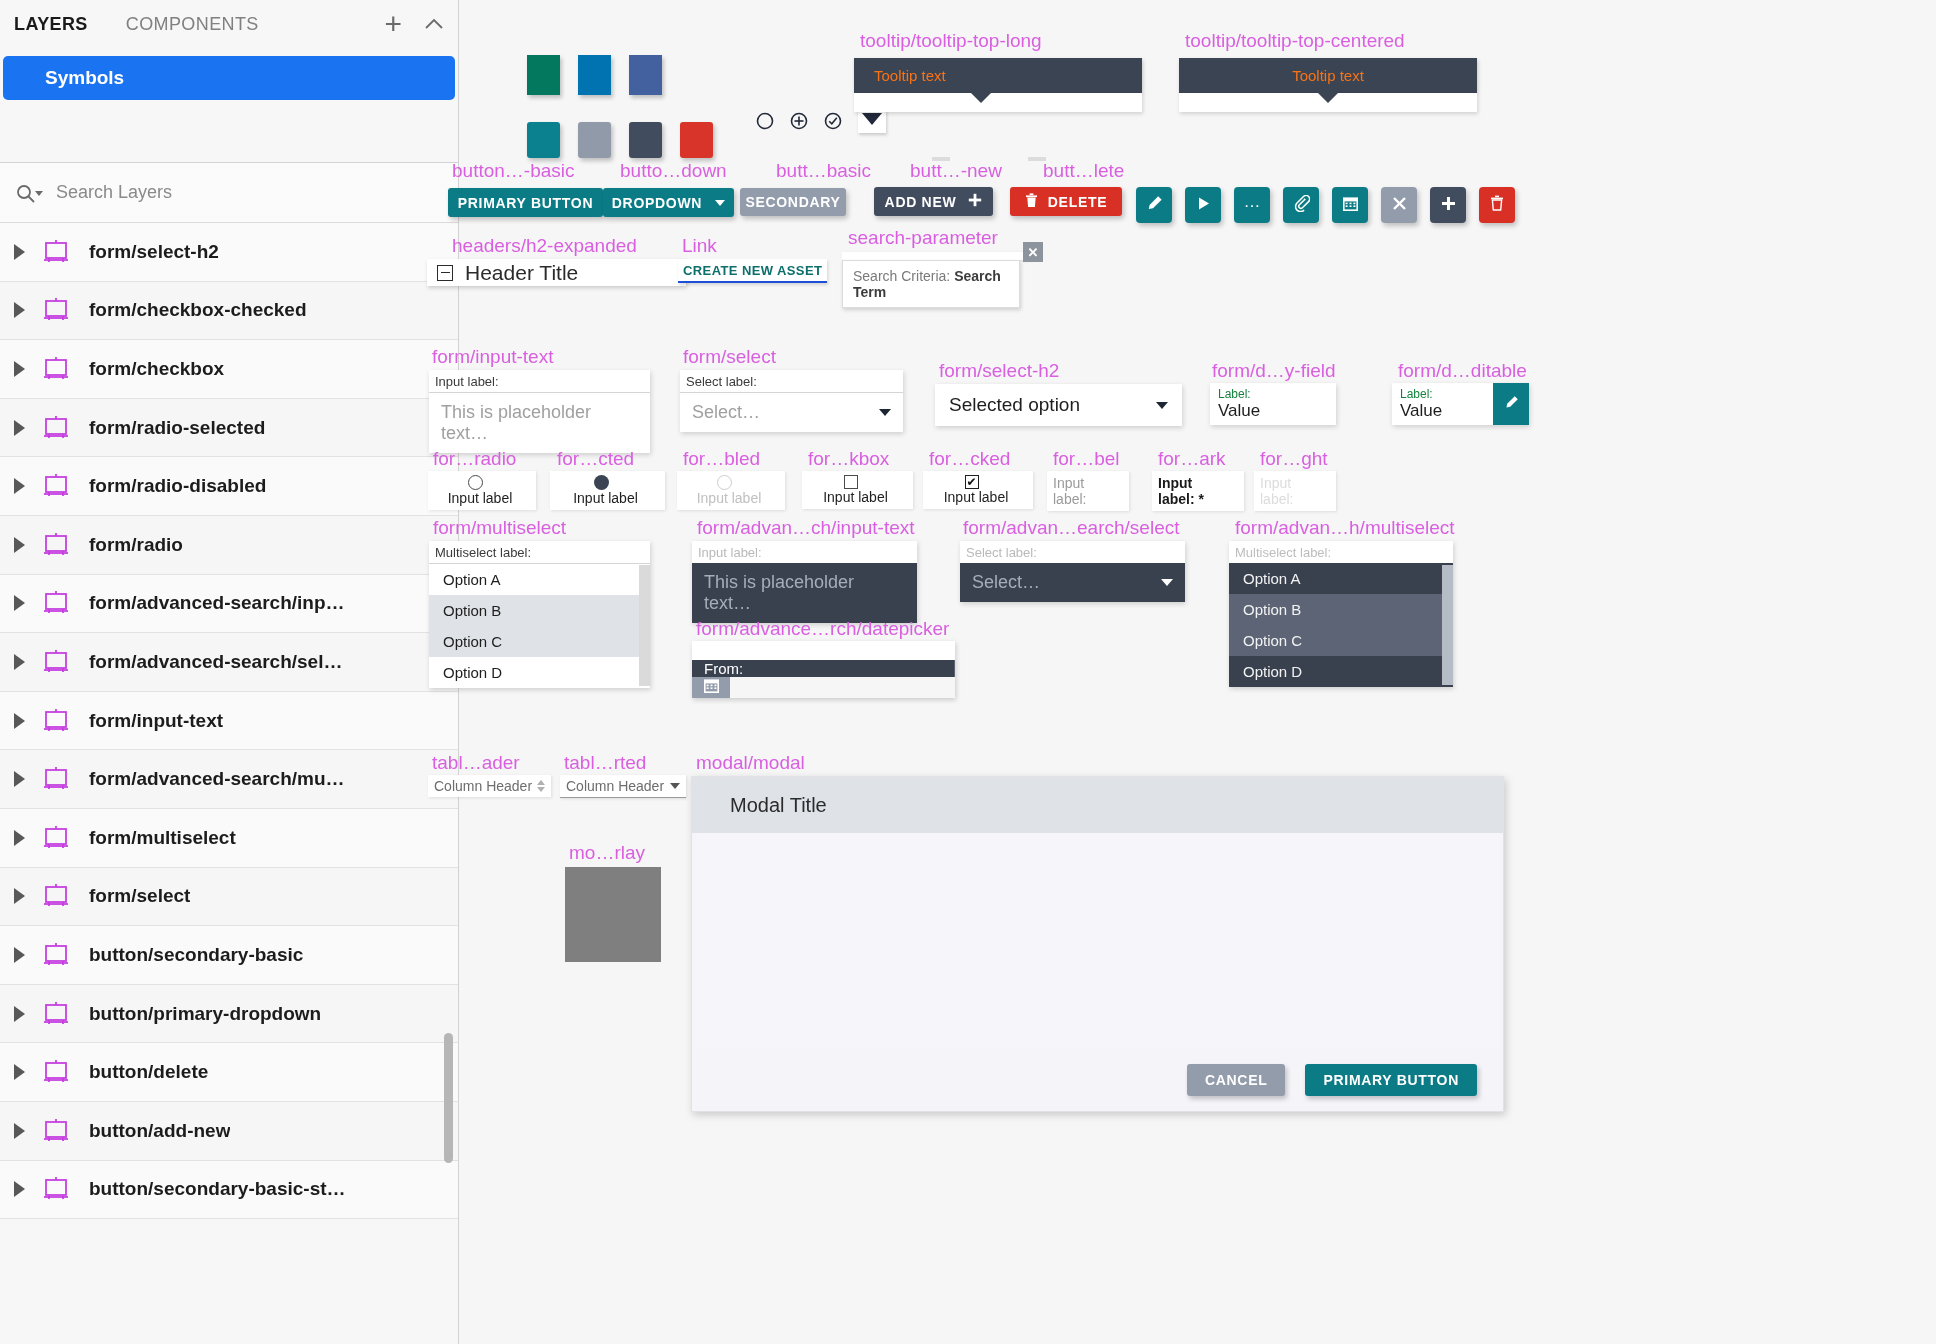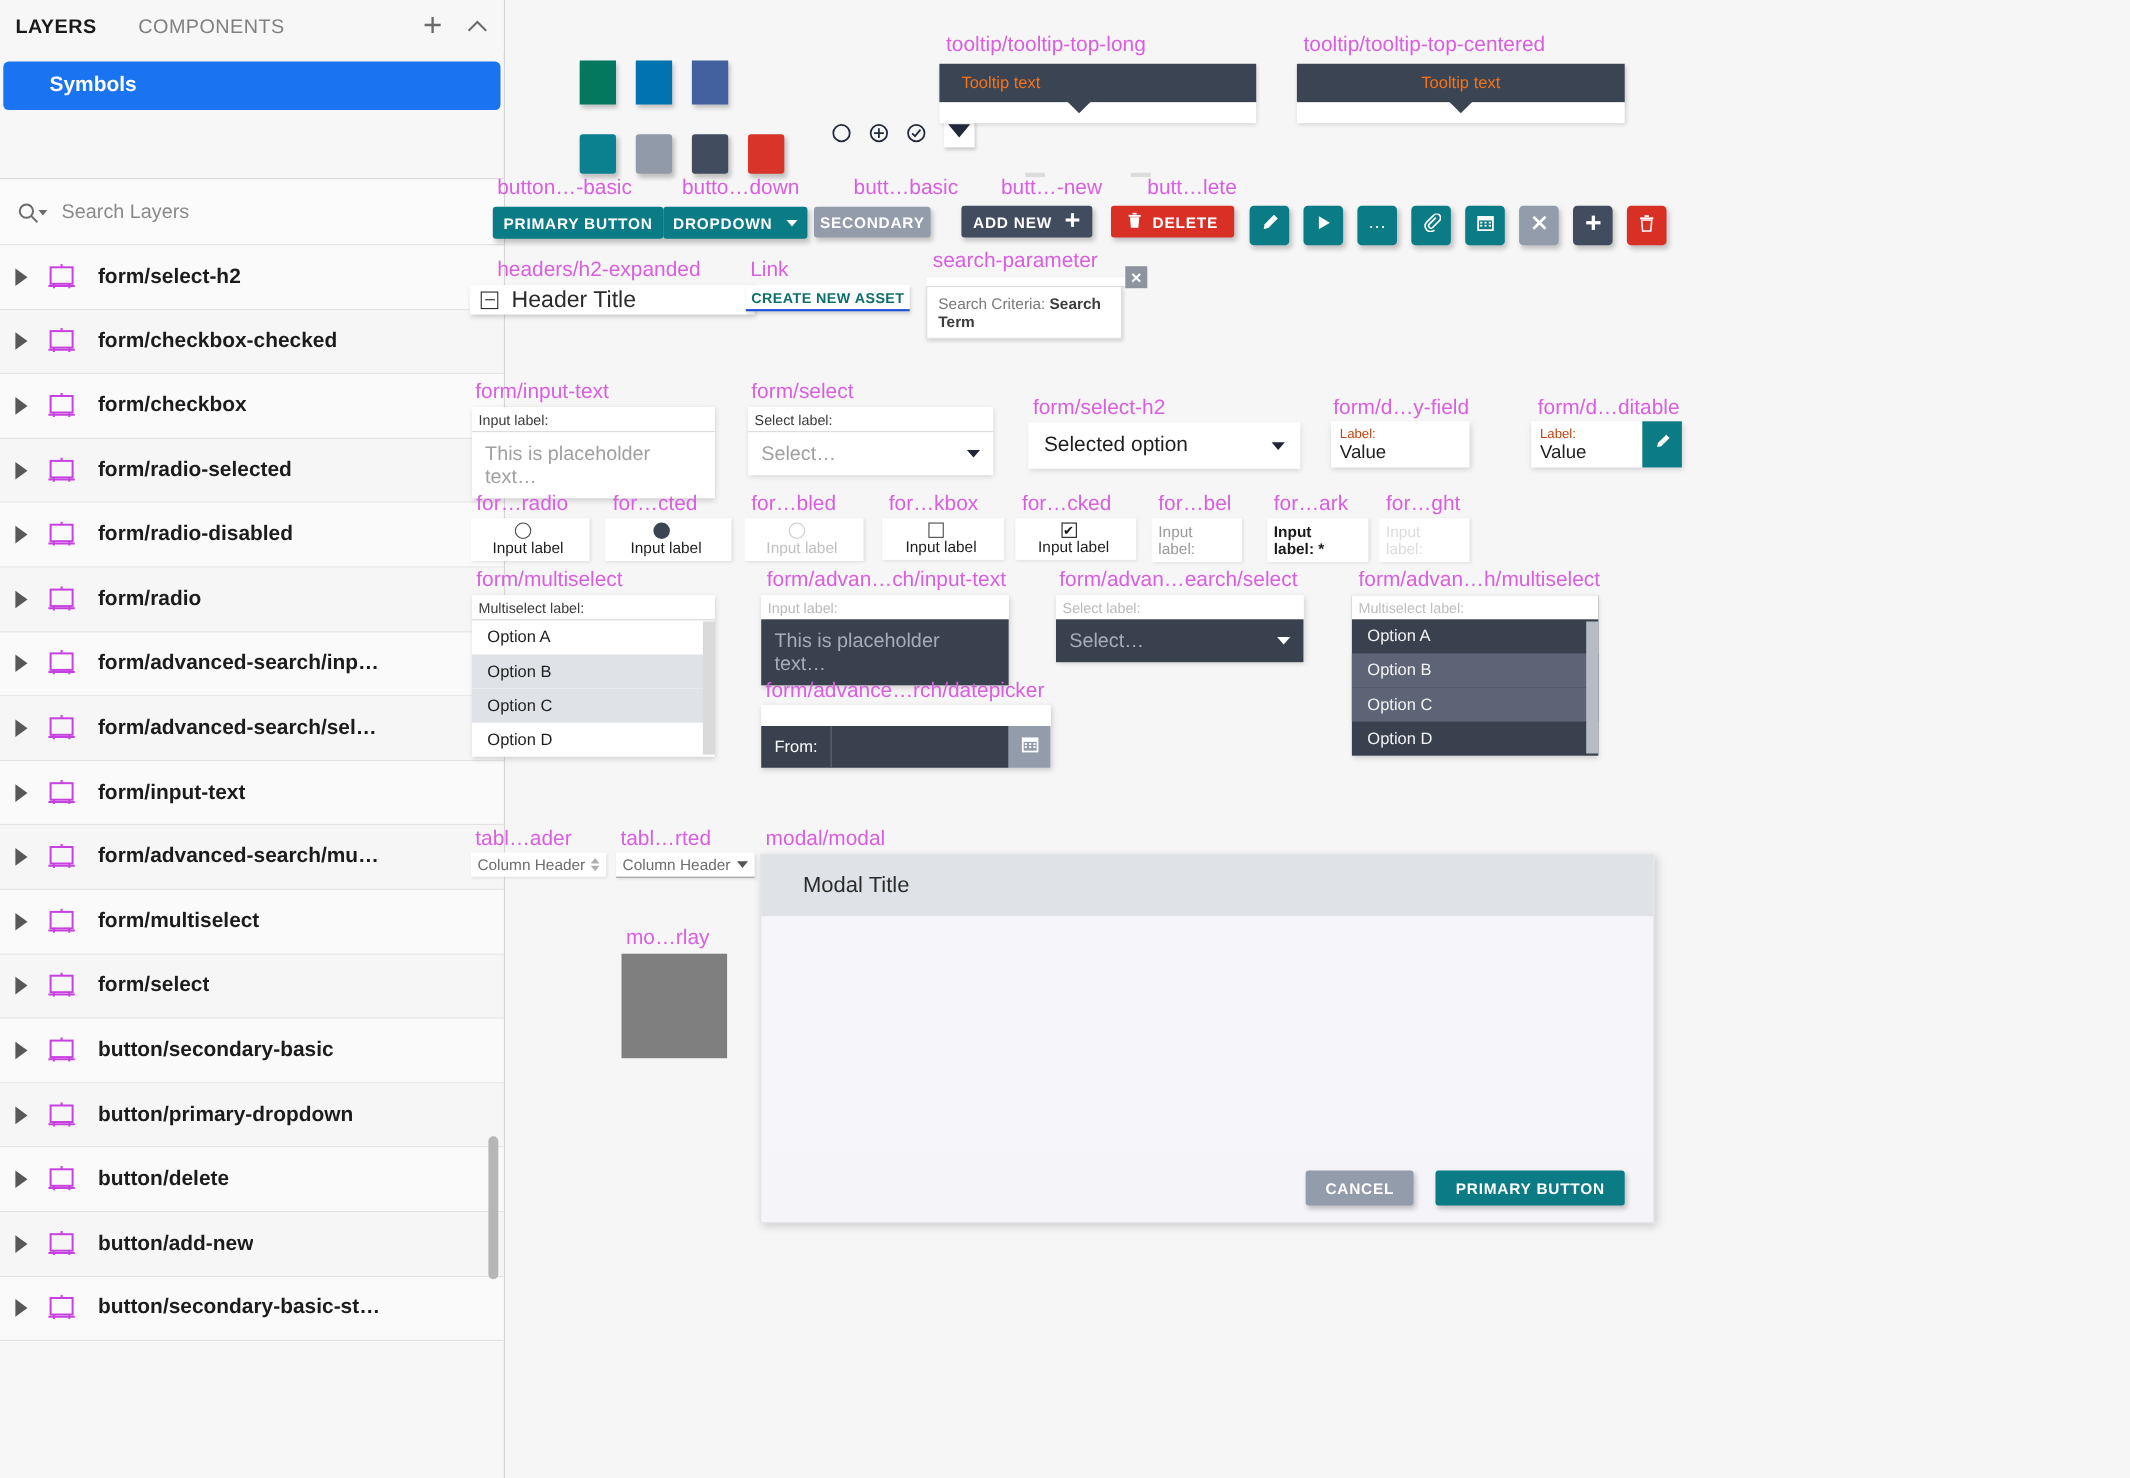--- a/index.html
+++ b/index.html
@@ -165,21 +165,21 @@
   .fld-dark .fld-label { background:#fff; color:#b9b9b9; border-bottom:none;}
   .fld-dark .fld-ctl { background:#39414f; color:#a6adb8; }
   .caret-dn {
     width:0;height:0;border-left:6px solid transparent;border-right:6px solid transparent;
     border-top:7px solid #1f2633;
   }
   .caret-dn.lt { border-top-color:#fff; }
 
   
   .dspf { position:absolute; background:#fff; box-shadow:1px 2px 5px rgba(0,0,0,.16); }
-  .dspf .l { font-size:12px; color:#c2410c; padding:4px 8px 0; }
+  .dspf .l { font-size:12px; color:#15803d; padding:4px 8px 0; }
   .dspf .v { font-size:17px; color:#1e1e1e; padding:0 8px 6px; }
   .dspf-edit {
     position:absolute; right:0; top:0; width:36px; height:100%;
     background:#0b7c85; display:flex; align-items:center; justify-content:center;
   }
 
   
   .rc { position:absolute; background:#fff; display:flex; align-items:center;
         padding:4px 10px 4px 6px; font-size:14px; color:#1e1e1e; box-shadow:1px 1px 3px rgba(0,0,0,.10);flex-direction:column; }
   .radio-o { width:15px;height:15px;border-radius:50%;border:1.6px solid #4a4a4a; margin-right:9px; flex:none;}
@@ -200,21 +200,21 @@
 
   .ms-dark { background:#39414f; }
   .ms-dark .ms-label { background:#fff; color:#bdbdbd; border-bottom:none;}
   .ms-dark .ms-opt { color:#f2f2f2; }
   .ms-dark .ms-opt.alt { background:#5c6475; }
   .ms-dark .ms-bar { background:#b6bcc6; }
 
   
   .dp { position:absolute; box-shadow:1px 2px 5px rgba(0,0,0,.18); }
   .dp-top { background:#fff; height:19px; }
-  .dp-row { display:flex; height:38px; }
+  .dp-row { display:flex; height:38px;flex-direction:column; }
   .dp-from { background:#39414f; color:#fff; font-size:15px;
              display:flex; align-items:center; padding:0 12px; border-right:1px solid #5b6272;}
   .dp-in { background:#39414f; flex:1; }
   .dp-cal { width:38px; background:#939cab; display:flex; align-items:center; justify-content:center;}
 
   
   .th { position:absolute; background:#fff; font-size:14px; color:#6d6d6d;
         padding:3px 6px; display:flex; align-items:center; box-shadow:1px 1px 3px rgba(0,0,0,.10);}
   .sort-ud { display:inline-flex; flex-direction:column; margin-left:5px; }
   .sort-ud i:first-child { width:0;height:0;border-left:4px solid transparent;border-right:4px solid transparent;

